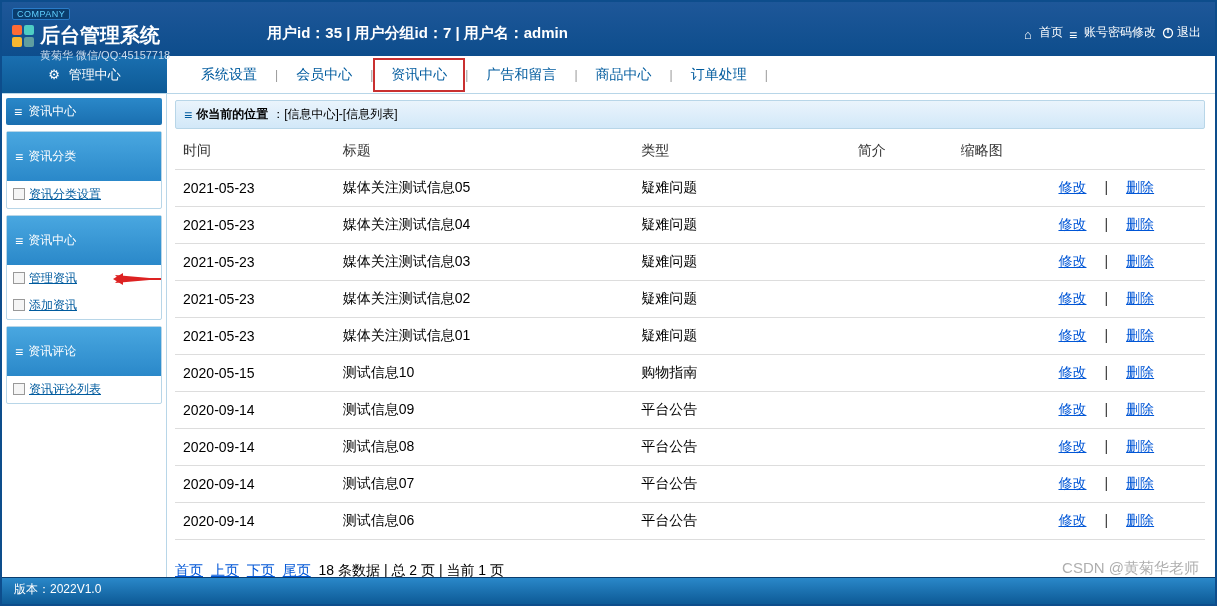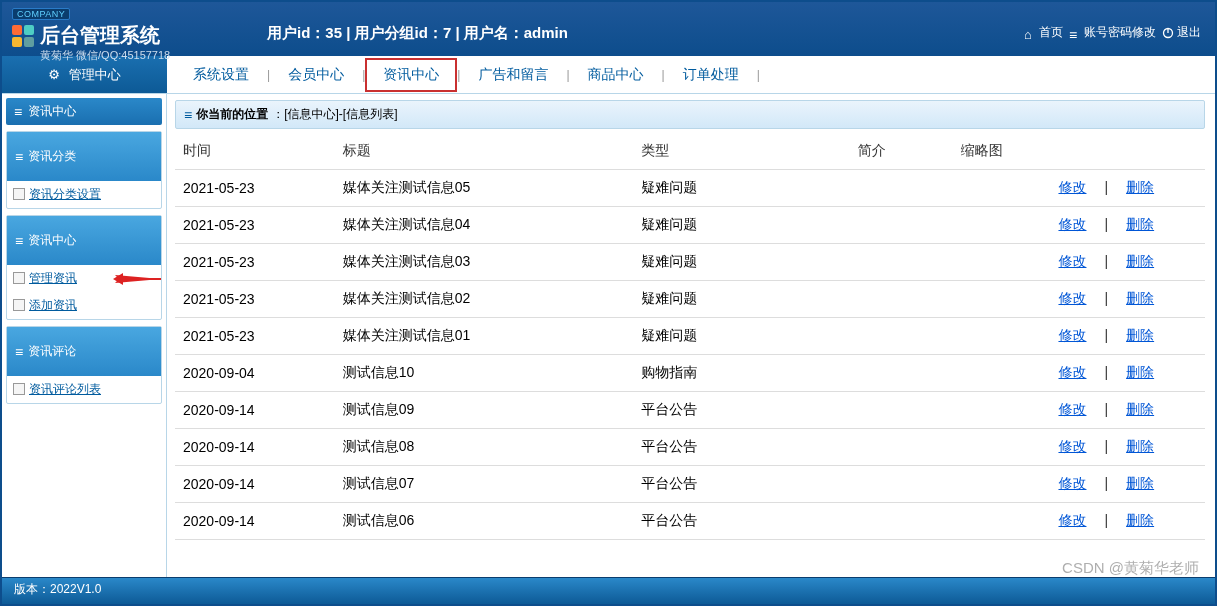--- a/index.html
+++ b/index.html
@@ -18,21 +18,21 @@
     .sq4 { background: #5f9ea0; bottom: 0; right: 0; }
     .sys-title { font-size: 20px; font-weight: bold; }
     .sub-info { font-size: 11px; color: #cde; margin-left: 28px; margin-top: -1px; }
     .user-info-bar { position: absolute; left: 265px; top: 22px; font-size: 15px; font-weight: bold; }
     .header-right { position: absolute; right: 14px; top: 22px; display: flex; align-items: center; gap: 6px; font-size: 12px; }
     .hr-link { display: flex; align-items: center; gap: 3px; cursor: pointer; color: #fff; }
     .hr-link .ic { display: inline-block; width: 12px; height: 12px; }
     
     .top-nav { height: 38px; background: #fff; display: flex; align-items: stretch; border-bottom: 1px solid #b8d6e8; }
     .mgmt-center-tab { width: 165px; background: linear-gradient(to bottom, #1a6fb0, #0d5a96); color: #fff; display: flex; align-items: center; justify-content: center; gap: 9px; font-size: 13px; }
-    .nav-items { display: flex; align-items: center; padding: 0 8px; }
+    .nav-items { display: flex; align-items: center; padding: 0 16px; }
     .nav-item { padding: 6px 18px; color: #005b9e; font-size: 14px; cursor: pointer; position: relative; }
     .nav-sep { color: #999; }
     .nav-item.highlighted { border: 2px solid #c93030; padding: 6px 16px; }
     
     .body-row { display: flex; height: calc(100% - 92px - 22px); }
     .sidebar { width: 165px; background: #fff; border-right: 1px solid #b8d6e8; padding: 4px; }
     .sb-header { background: linear-gradient(to bottom, #2a88c9, #1a6fb0); color: #fff; padding: 5px 8px; display: flex; align-items: center; gap: 6px; font-size: 12px; border-radius: 2px; }
     .sb-group { margin-top: 6px; border: 1px solid #b8d6e8; border-radius: 2px; }
     .sb-group-h { background: linear-gradient(to bottom, #49a7e0, #2a88c9); color: #fff; padding: 16px 8px; display: flex; align-items: center; gap: 5px; font-size: 12px; }
     .sb-item { padding: 5px 8px 5px 22px; color: #005b9e; text-decoration: underline; cursor: pointer; display: flex; align-items: center; gap: 4px; font-size: 12px; position: relative; }
@@ -214,21 +214,21 @@
             </tr>
             <tr>
               <td>2021-05-23</td>
               <td>媒体关注测试信息01</td>
               <td>疑难问题</td>
               <td></td>
               <td></td>
               <td><span class="act-link">修改</span><span class="act-sep">|</span><span class="act-link">删除</span></td>
             </tr>
             <tr>
-              <td>2020-09-04</td>
+              <td>2020-05-15</td>
               <td>测试信息10</td>
               <td>购物指南</td>
               <td></td>
               <td></td>
               <td><span class="act-link">修改</span><span class="act-sep">|</span><span class="act-link">删除</span></td>
             </tr>
             <tr>
               <td>2020-09-14</td>
               <td>测试信息09</td>
               <td>平台公告</td>
@@ -255,20 +255,27 @@
             <tr>
               <td>2020-09-14</td>
               <td>测试信息06</td>
               <td>平台公告</td>
               <td></td>
               <td></td>
               <td><span class="act-link">修改</span><span class="act-sep">|</span><span class="act-link">删除</span></td>
             </tr>
           </tbody>
       </table>
+      <div class="pager">
+        <span class="pg-link">首页</span>
+        <span class="pg-link">上页</span>
+        <span class="pg-link">下页</span>
+        <span class="pg-link">尾页</span>
+        <span>18 条数据 | 总 2 页 | 当前 1 页</span>
+      </div>
     </div>
   </div>
 
   <div class="footer">
     <span>版本：2022V1.0</span>
   </div>
   <div class="watermark">CSDN @黄菊华老师</div>
 </div>
 
 </body></html>

